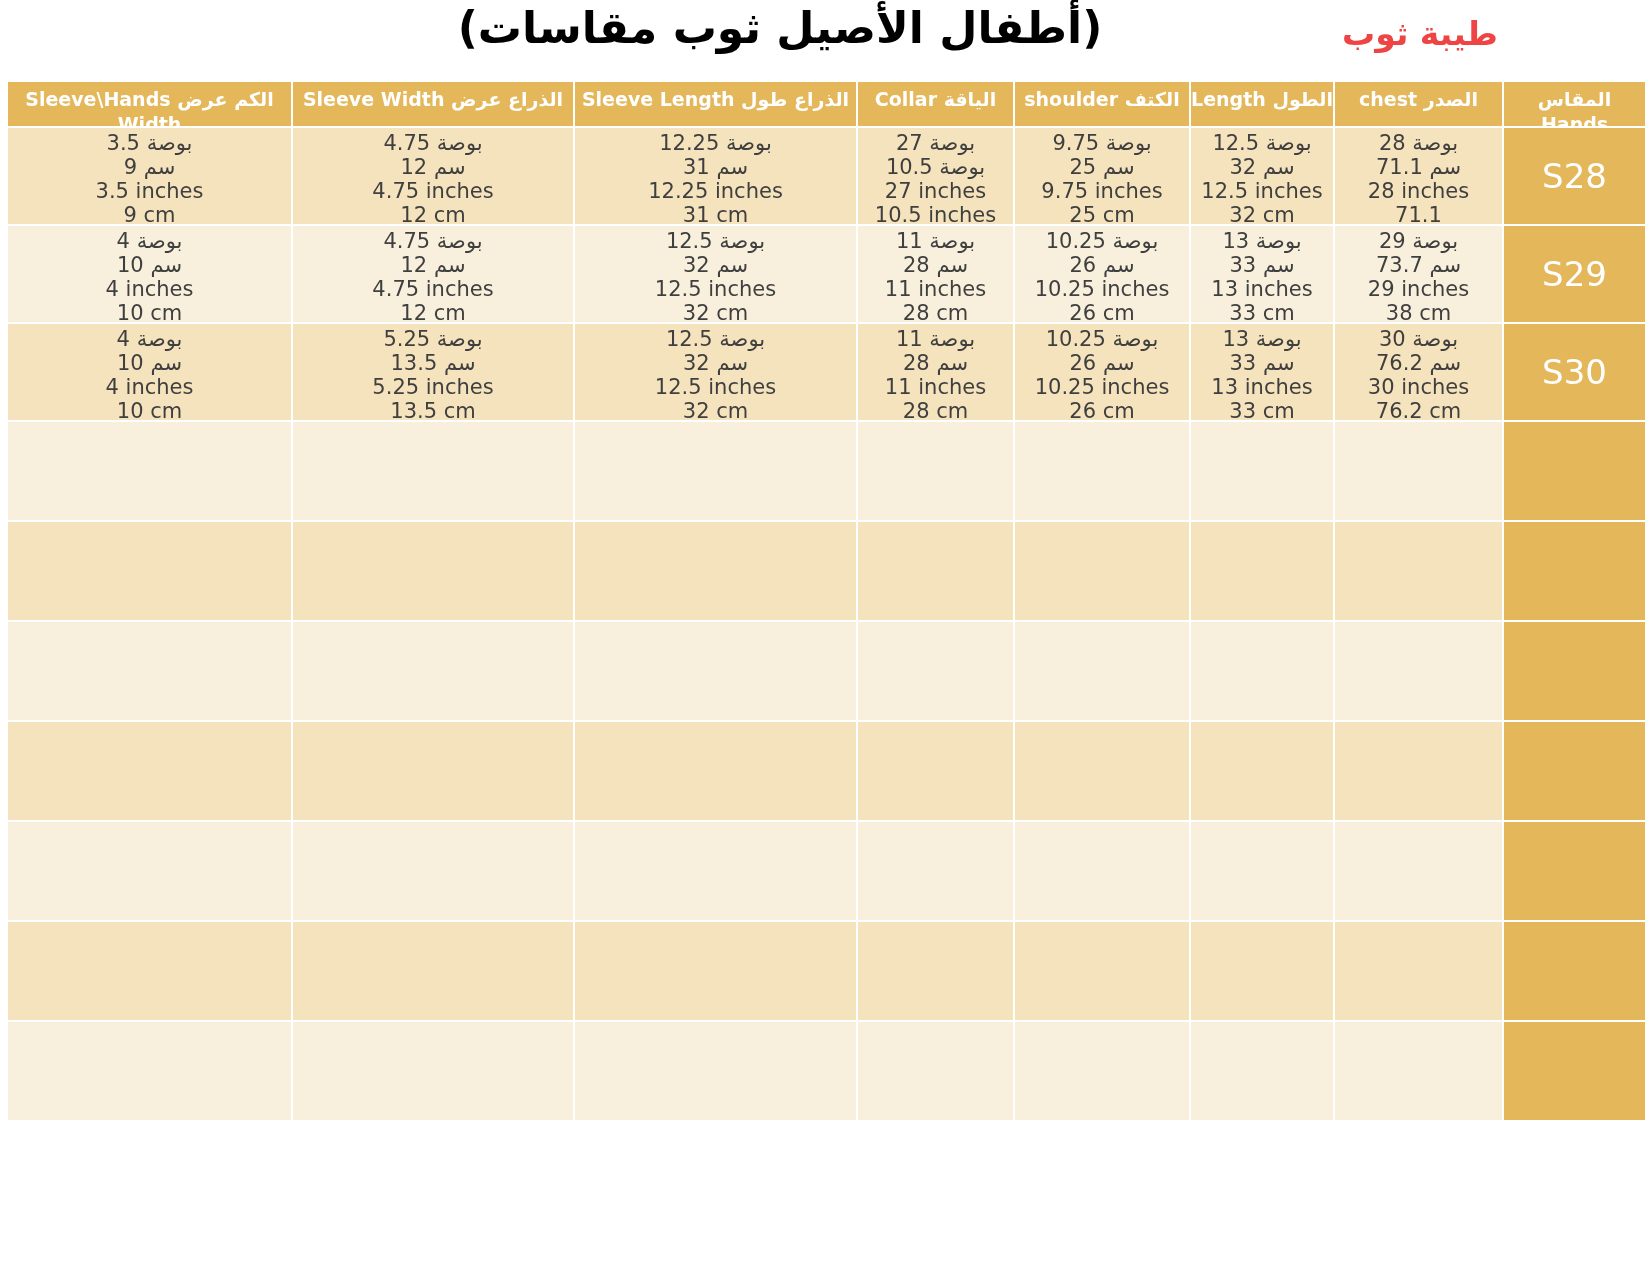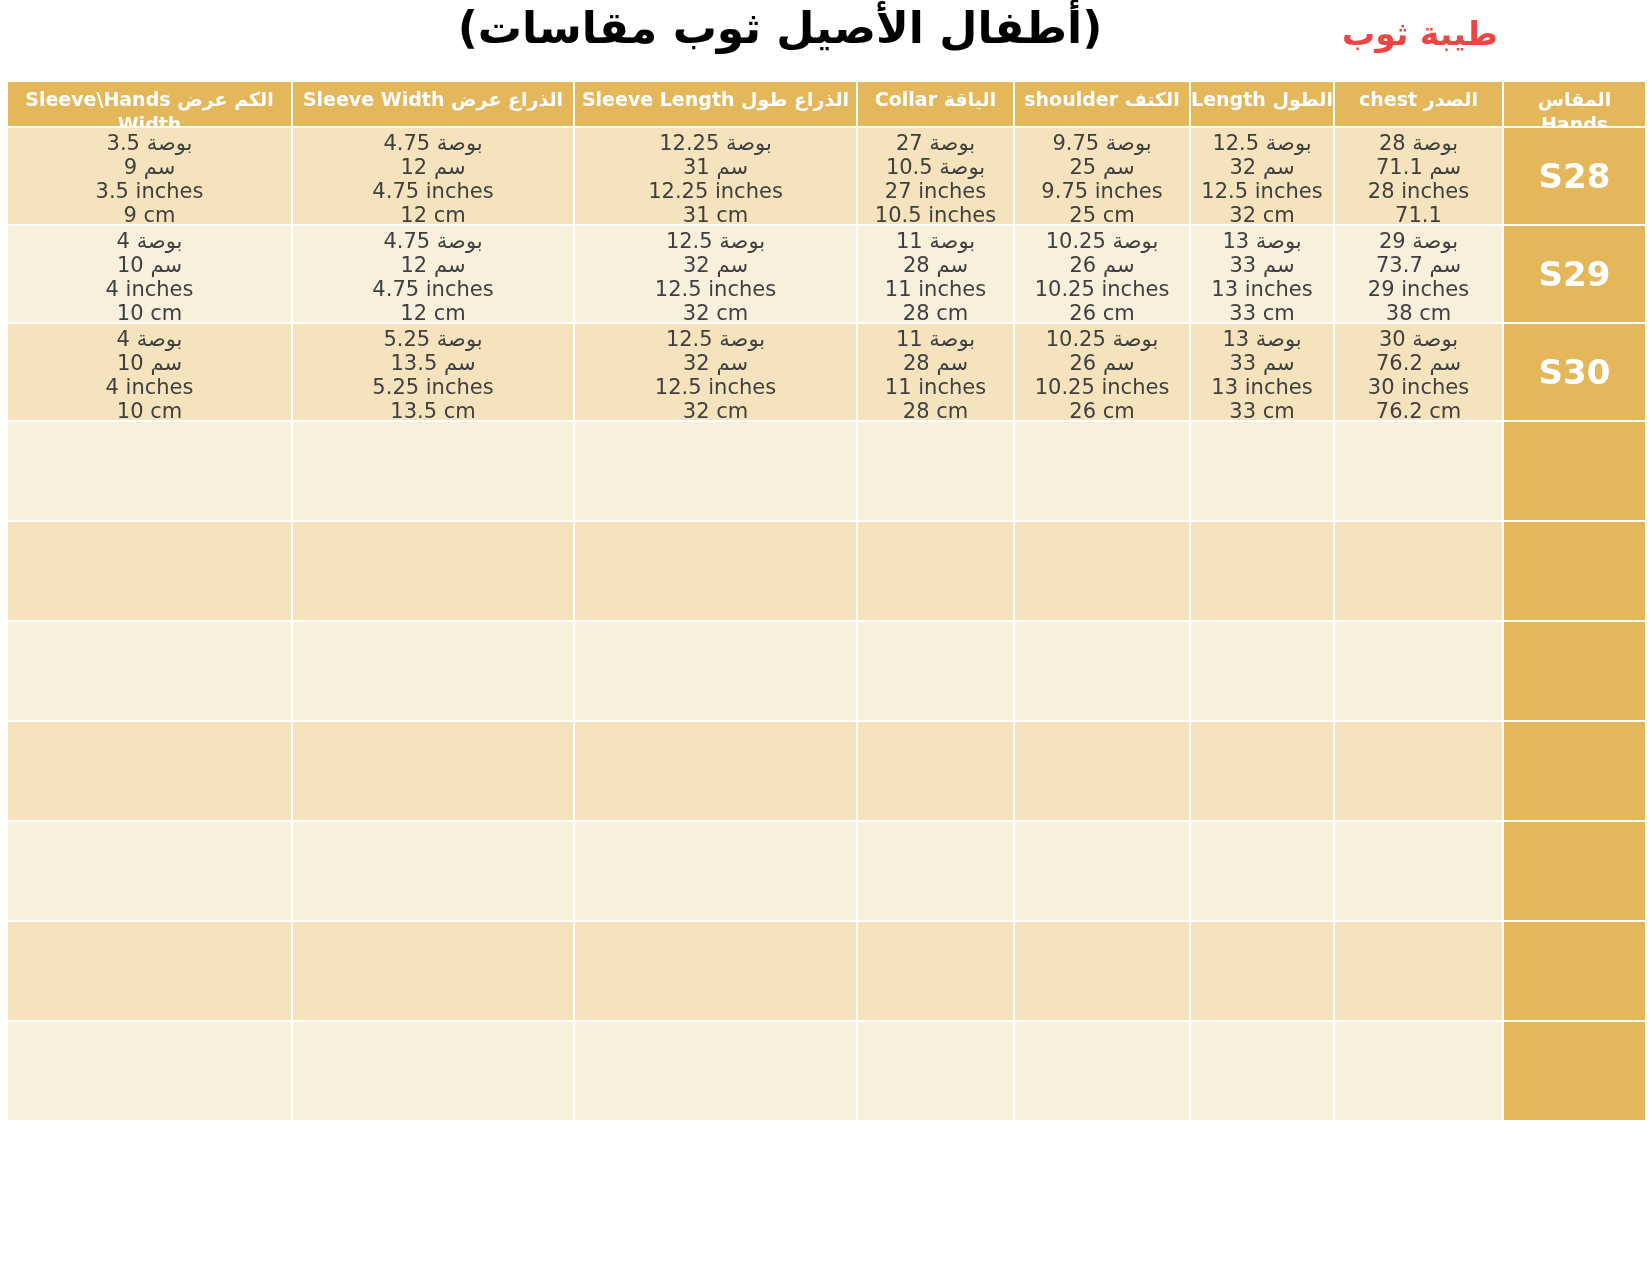--- a/index.html
+++ b/index.html
@@ -35,21 +35,21 @@
   }
   .sizecol{background:var(--gold,#e3b75a);}
   .data{
     font-size:21px;line-height:24px;text-align:center;padding-top:3px;
     color:var(--text,#3f3f3f);
   }
   .data.dark{background:var(--row_dark,#f5e3bd);text-align:center;}
   .data.light{background:var(--row_light,#f8f0dd);}
   .size-label{
     display:flex;align-items:center;justify-content:center;
-    color:var(--header_text,#ffffff);font-weight:bold;font-size:34px;
+    color:var(--header_text,#ffffff);font-weight:normal;font-size:34px;
   }
   .ln{white-space:nowrap;}
 </style>
 </head>
 <body>
 
 <div class="page-title">(مقاسات‎ ثوب‎ الأصيل‎ أطفال)</div>
 <div class="brand-logo">ثوب‎ طيبة</div>
 <div class="size-table">
     <div class="cell head">

